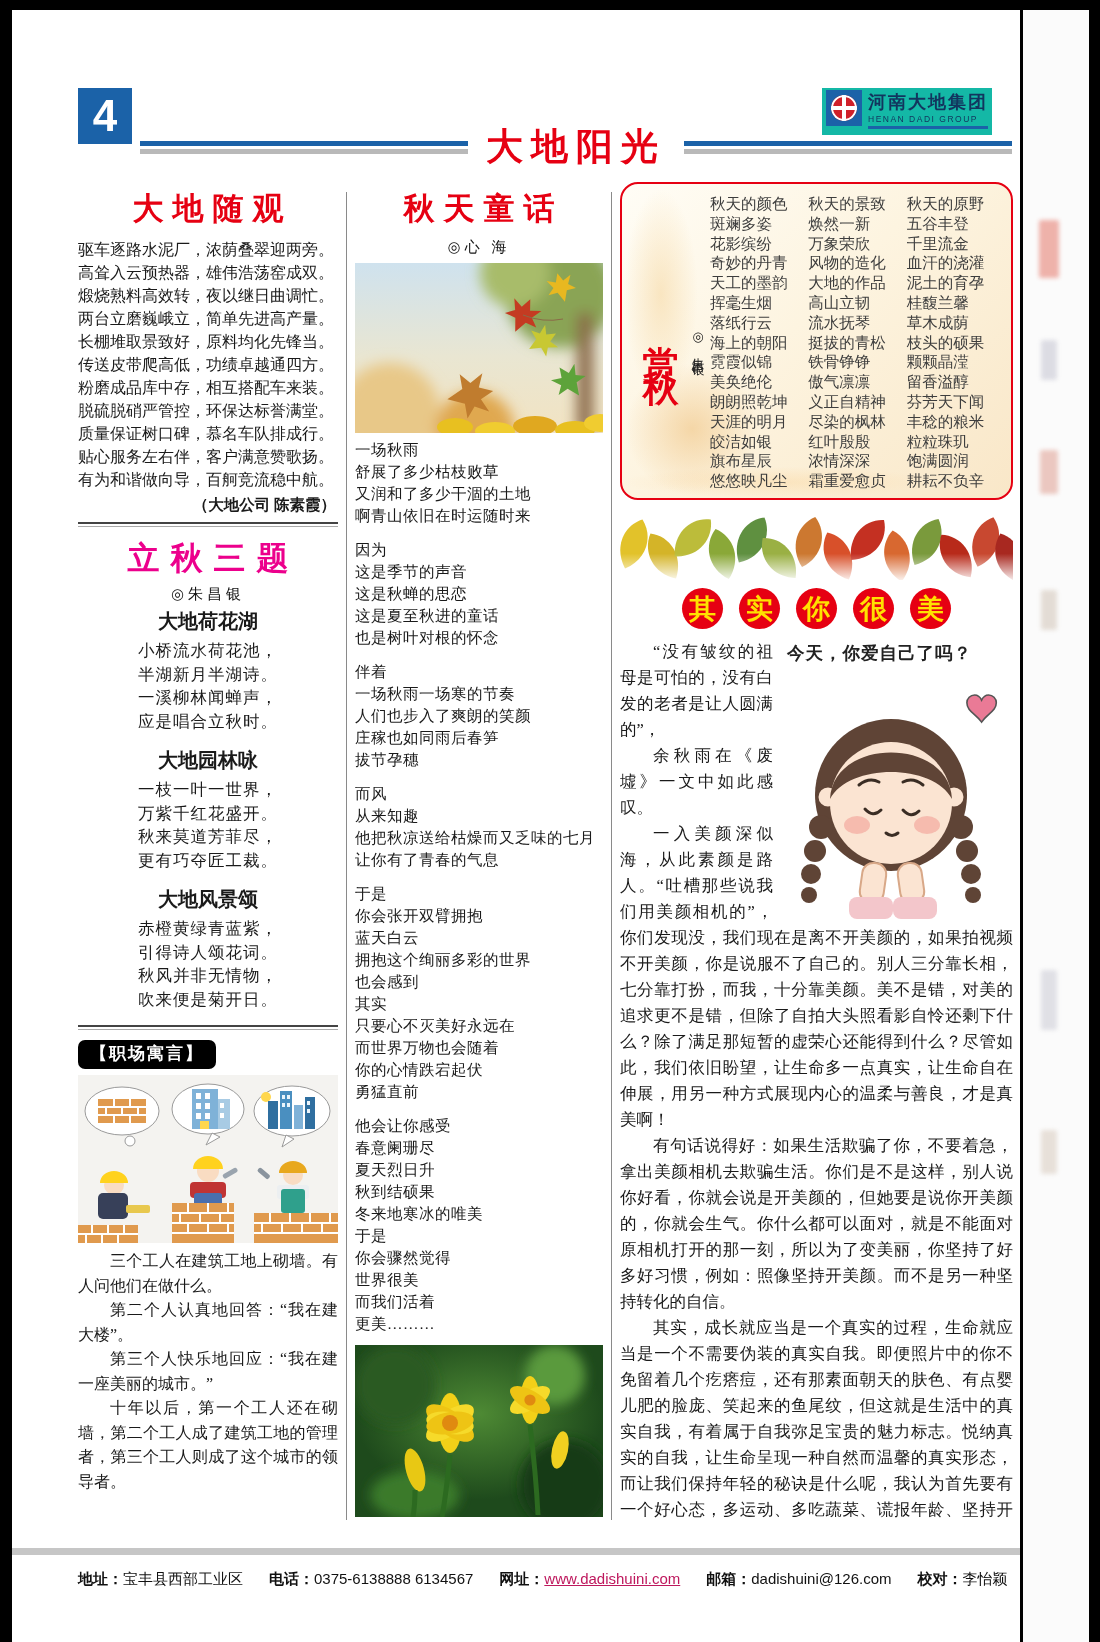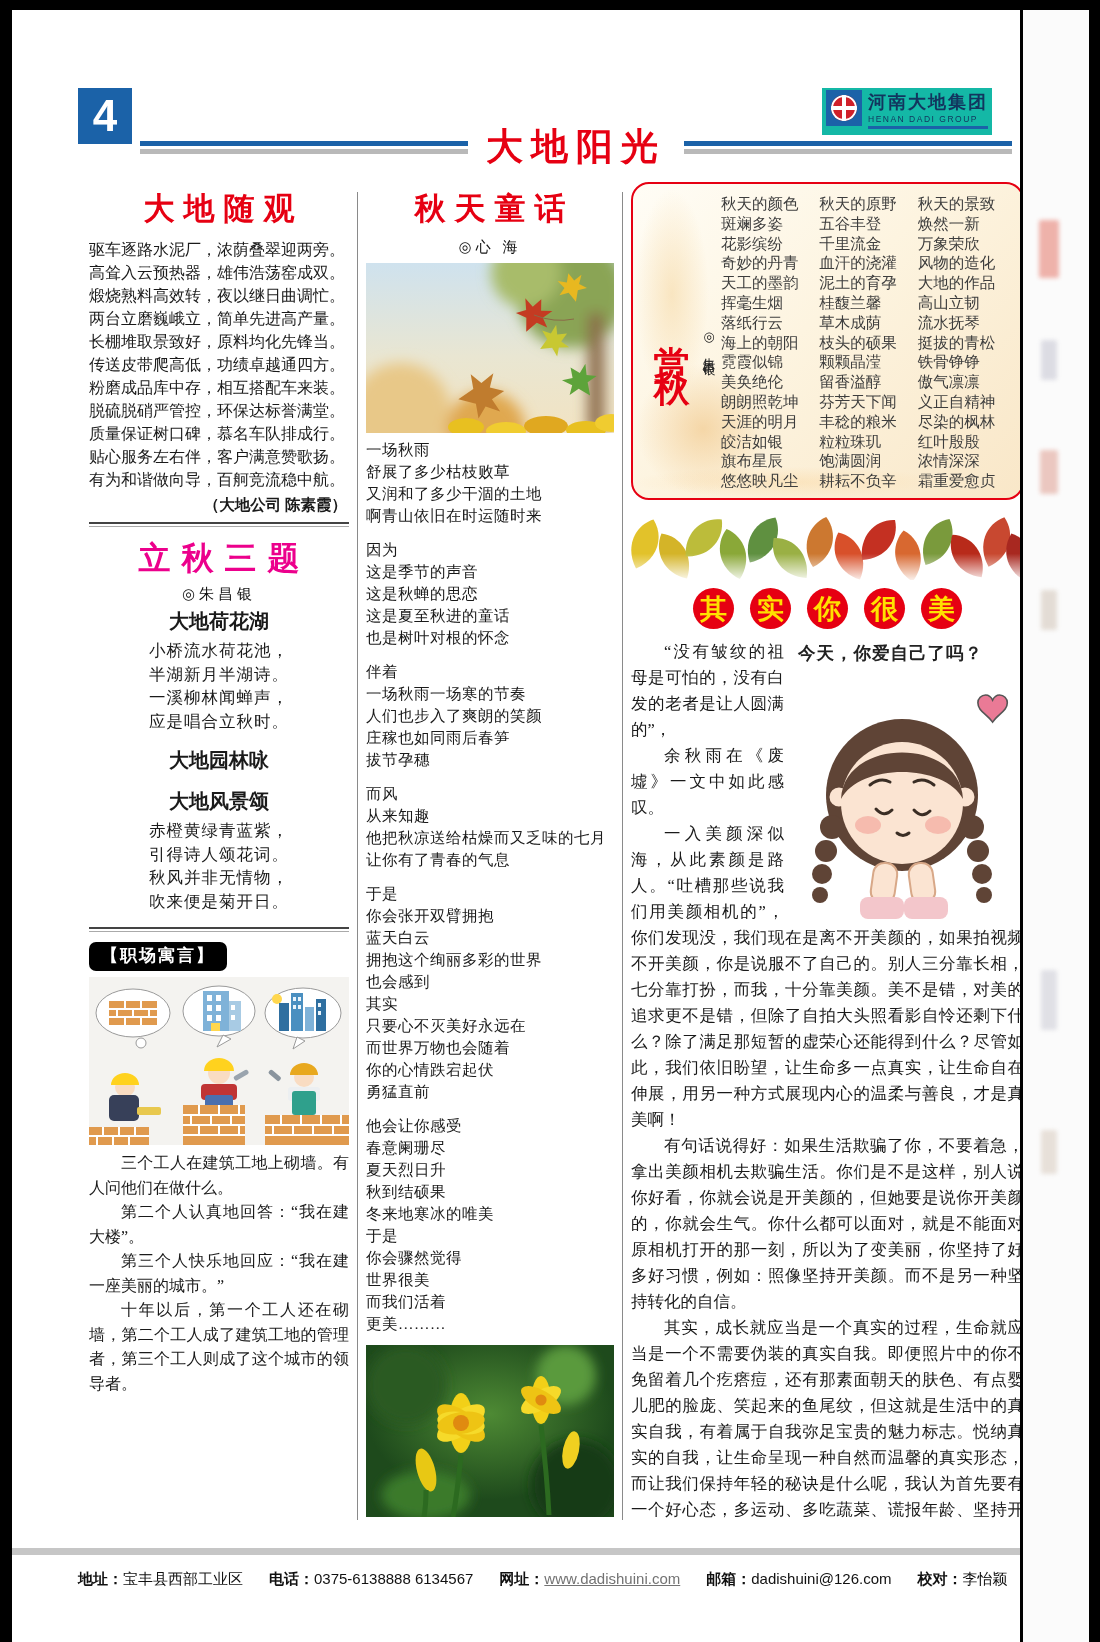--- a/index.html
+++ b/index.html
@@ -25,21 +25,21 @@
      radial-gradient(circle at 50% 50%, #d0202a 60%, #d0202a 61%);
      background-color:#d0202a;
      box-shadow:inset 0 0 0 2px #fff;
      position:relative;overflow:hidden;}
   .globe i:before{content:"";position:absolute;left:11px;top:0;width:4px;height:26px;background:#fff;}
   .globe i:after{content:"";position:absolute;left:0;top:11px;width:26px;height:4px;background:#fff;}
   .logo-cn{font-family:"Liberation Sans",sans-serif;font-weight:bold;font-size:18px;color:#12355e;letter-spacing:2px;}
   .logo-en{font-family:"Liberation Sans",sans-serif;font-size:8.5px;color:#12355e;letter-spacing:1.5px;border-bottom:3px solid #1b62a8;padding-bottom:2px;}
 
   
-  .cols{position:absolute;left:77px;top:172px;width:935px;height:1338px;display:flex;}
+  .cols{position:absolute;left:66px;top:172px;width:935px;height:1338px;display:flex;}
   .vdiv{width:1px;background:#8a8a8a;margin:10px 8px 0 8px;}
   .col-left{width:260px;overflow:hidden;}
   .col-mid{width:248px;overflow:hidden;}
   .col-right{flex:1;overflow:hidden;}
 
   .h-red,.h-mag{font-family:"Liberation Sans",sans-serif;font-weight:bold;text-align:center;}
   .h-red{color:#e60012;font-size:31px;letter-spacing:9px;text-indent:9px;margin:6px 0 8px;}
   .h-mag{color:#ec008c;font-size:29px;letter-spacing:11px;text-indent:11px;margin:10px 0 4px;}
   .author{text-align:center;font-size:15px;letter-spacing:4px;margin-bottom:4px;color:#111;}
 
@@ -83,21 +83,21 @@
   .girl-float{float:right;width:230px;height:282px;margin:0 0 4px 10px;}
   .caption{font-family:"Liberation Sans",sans-serif;font-weight:bold;font-size:17.5px;
            color:#222;letter-spacing:1px;margin:2px 0 2px 4px;white-space:nowrap;}
   .article p{margin:0;font-size:16.5px;line-height:26px;text-indent:2em;text-align:justify;}
 
   
   .foot-rule{position:absolute;left:0;right:0;top:1538px;height:7px;background:#c6c6c6;}
   .footer{position:absolute;left:66px;right:8px;top:1560px;font-family:"Liberation Sans",sans-serif;
           font-size:15px;color:#111;display:flex;gap:26px;white-space:nowrap;}
   .footer b{font-weight:bold;}
-  .weblink{color:#737373;text-decoration:underline;}
+  .weblink{color:#be185d;text-decoration:underline;}
 </style>
 </head>
 <body>
 
 <div class="frame">
   <div class="page">
 
     <div class="pagenum">4</div>
     <div class="masthead">
       <div class="mast-seg">
@@ -147,20 +147,26 @@
           <h4>大地荷花湖</h4>
           <div>
               <div class="sp-line">小桥流水荷花池，</div>
               <div class="sp-line">半湖新月半湖诗。</div>
               <div class="sp-line">一溪柳林闻蝉声，</div>
               <div class="sp-line">应是唱合立秋时。</div>
             </div>
         </div>
         <div class="subpoem">
           <h4>大地园林咏</h4>
+          <div>
+              <div class="sp-line">一枝一叶一世界，</div>
+              <div class="sp-line">万紫千红花盛开。</div>
+              <div class="sp-line">秋来莫道芳菲尽，</div>
+              <div class="sp-line">更有巧夺匠工裁。</div>
+            </div>
         </div>
         <div class="subpoem">
           <h4>大地风景颂</h4>
           <div>
               <div class="sp-line">赤橙黄绿青蓝紫，</div>
               <div class="sp-line">引得诗人颂花词。</div>
               <div class="sp-line">秋风并非无情物，</div>
               <div class="sp-line">吹来便是菊开日。</div>
             </div>
         </div>
@@ -400,52 +406,52 @@
               <div>海上的朝阳</div>
               <div>霓霞似锦</div>
               <div>美奂绝伦</div>
               <div>朗朗照乾坤</div>
               <div>天涯的明月</div>
               <div>皎洁如银</div>
               <div>旗布星辰</div>
               <div>悠悠映凡尘</div>
             </div>
           <div class="sq-col">
+              <div>秋天的景致</div>
+              <div>焕然一新</div>
+              <div>万象荣欣</div>
+              <div>风物的造化</div>
+              <div>大地的作品</div>
+              <div>高山立韧</div>
+              <div>流水抚琴</div>
+              <div>挺拔的青松</div>
+              <div>铁骨铮铮</div>
+              <div>傲气凛凛</div>
+              <div>义正自精神</div>
+              <div>尽染的枫林</div>
+              <div>红叶殷殷</div>
+              <div>浓情深深</div>
+              <div>霜重爱愈贞</div>
+            </div>
+          <div class="sq-col">
               <div>秋天的原野</div>
               <div>五谷丰登</div>
               <div>千里流金</div>
               <div>血汗的浇灌</div>
               <div>泥土的育孕</div>
               <div>桂馥兰馨</div>
               <div>草木成荫</div>
               <div>枝头的硕果</div>
               <div>颗颗晶滢</div>
               <div>留香溢醇</div>
               <div>芬芳天下闻</div>
               <div>丰稔的粮米</div>
               <div>粒粒珠玑</div>
               <div>饱满圆润</div>
               <div>耕耘不负辛</div>
-            </div>
-          <div class="sq-col">
-              <div>秋天的景致</div>
-              <div>焕然一新</div>
-              <div>万象荣欣</div>
-              <div>风物的造化</div>
-              <div>大地的作品</div>
-              <div>高山立韧</div>
-              <div>流水抚琴</div>
-              <div>挺拔的青松</div>
-              <div>铁骨铮铮</div>
-              <div>傲气凛凛</div>
-              <div>义正自精神</div>
-              <div>尽染的枫林</div>
-              <div>红叶殷殷</div>
-              <div>浓情深深</div>
-              <div>霜重爱愈贞</div>
             </div>
         </div>
 
         <svg class="banner" width="100%" height="66" viewBox="0 0 400 66" preserveAspectRatio="none">
           <defs>
             <path id="bleaf" d="M0,-26 C16,-14 18,10 0,26 C-18,10 -16,-14 0,-26"></path>
             <linearGradient id="fade" x1="0" y1="0" x2="0" y2="1">
               <stop offset=".6" stop-color="#fff" stop-opacity="0"></stop>
                 <stop offset="1" stop-color="#fff" stop-opacity=".9"></stop>
             </linearGradient>

